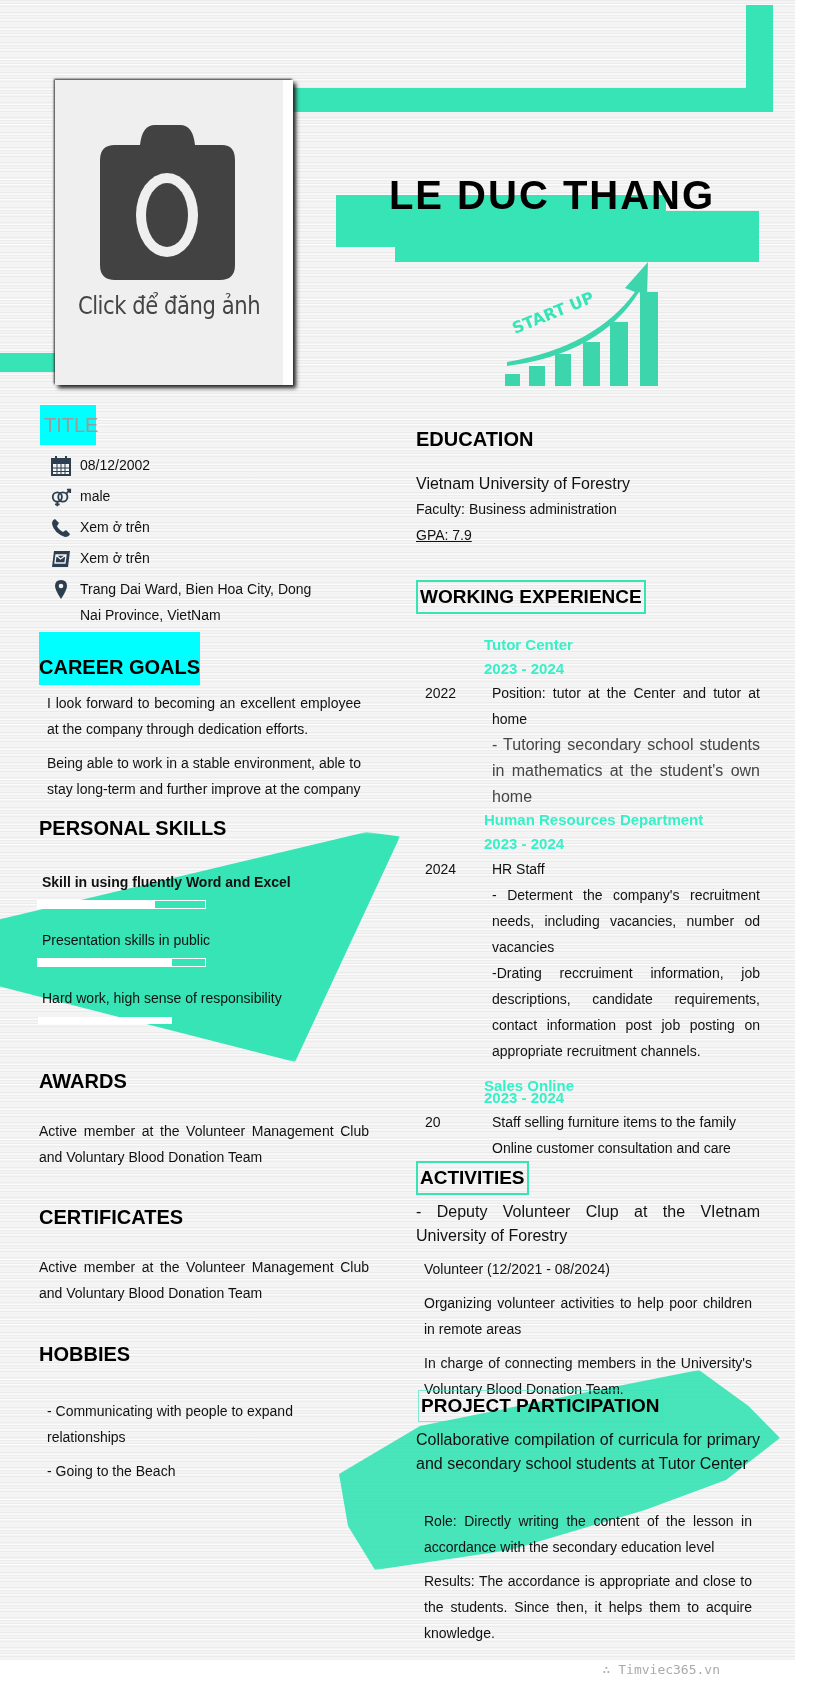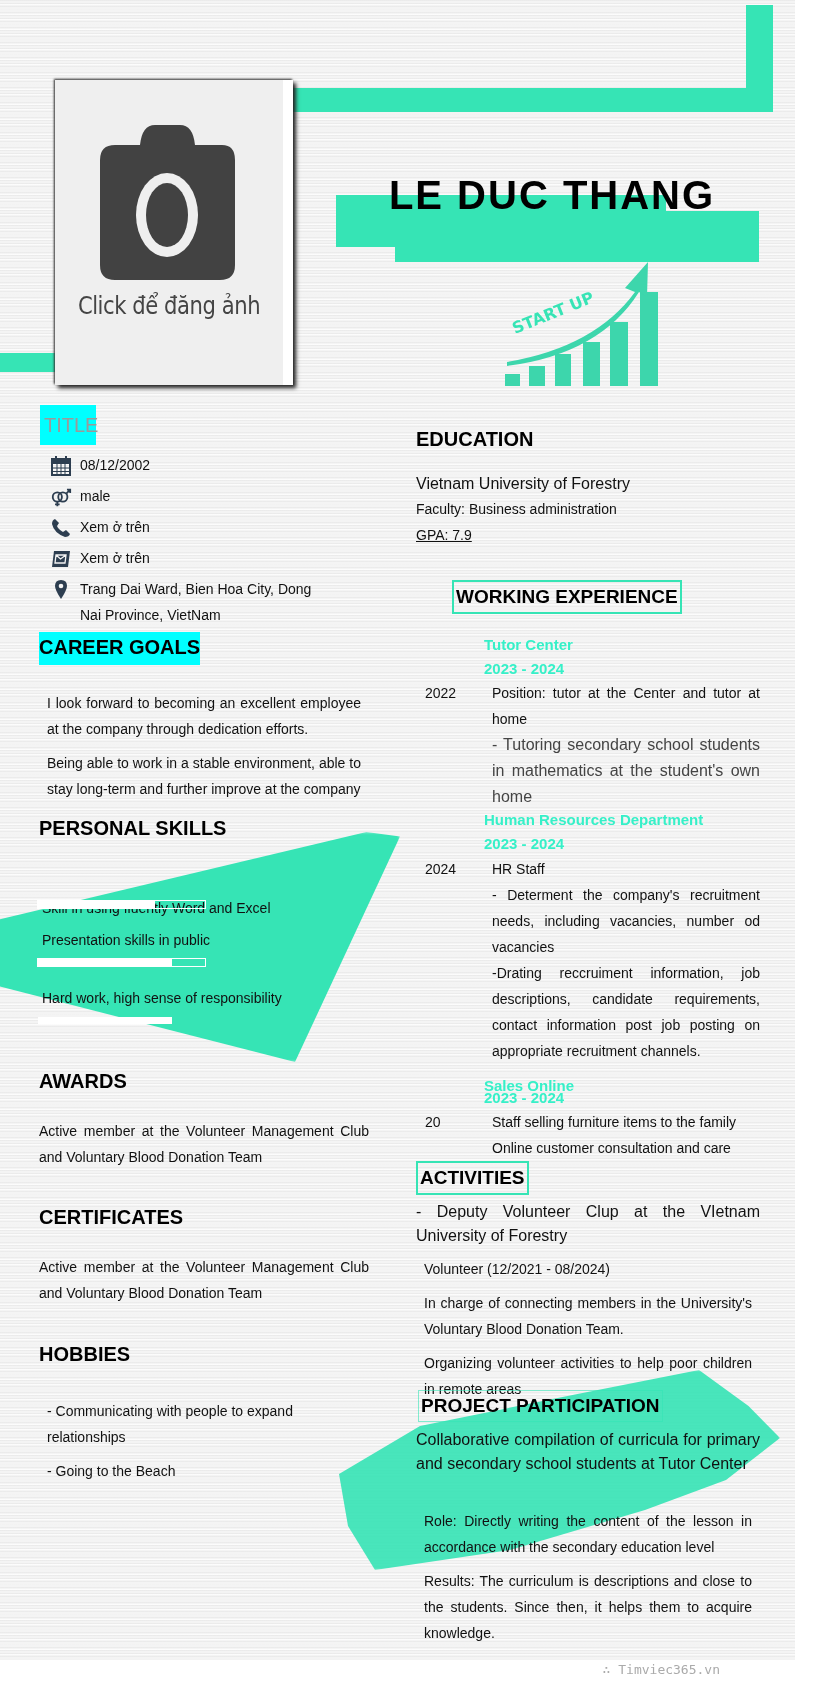--- a/index.html
+++ b/index.html
@@ -45,21 +45,21 @@
 
   .startup { left: 505px; top: 262px; width: 165px; height: 125px; }
 
   
   .title-box { left: 40px; top: 405px; width: 56px; height: 40px; background: #00ffff; color: #9a9a9a; font-size: 20px; line-height: 40px; padding-left: 4px; }
   .info-row { position: absolute; left: 50px; font-size: 14px; color: #111; }
   .info-row .ic { position: absolute; left: 0; top: -2px; width: 22px; height: 22px; }
   .info-row .tx { position: absolute; left: 30px; white-space: nowrap; line-height: 26px; top: -5px; }
 
   .h2 { position: absolute; font-size: 20px; font-weight: bold; color: #000; white-space: nowrap; }
-  .hl-cyan { background: #00ffff; padding: 4px 0 6px 0; }
+  .hl-cyan { background: #00ffff; padding: 24px 0 6px 0; }
   .box-border { border: 2px solid #36e4b5; padding: 4px 2px 4px 2px; }
 
   .para { position: absolute; font-size: 14px; line-height: 26px; text-align: justify; color: #111; }
   .para p { margin: 8px; }
 
   
   .skill-tri {
     left: -20px; top: 832px; width: 420px; height: 230px;
     background: #36e4b5;
     clip-path: polygon(0% 40%, 92% 0%, 100% 2%, 75% 100%, 0% 65%);
@@ -160,21 +160,21 @@
   </div>
 
   <div class="h2 hl-cyan" style="left:39px; top:632px;">CAREER GOALS</div>
   <div class="para" style="left:39px; top:682px; width:330px;">
     <p>I look forward to becoming an excellent employee at the company through dedication efforts.</p>
     <p>Being able to work in a stable environment, able to stay long-term and further improve at the company</p>
   </div>
 
   <div class="abs skill-tri"></div>
   <div class="h2" style="left:39px; top:817px;">PERSONAL SKILLS</div>
-  <div class="skill-label" style="top:900px;">Skill in using fluently Word and Excel</div>
+  <div class="skill-label" style="top:874px;font-weight:bold;">Skill in using fluently Word and Excel</div>
   <div class="bar" style="top:900px;">
       <div class="bar-fill" style="width:70%;"></div>
     </div>
   <div class="skill-label" style="top:932px;">Presentation skills in public</div>
   <div class="bar" style="top:958px;">
       <div class="bar-fill" style="width:80%;"></div>
     </div>
   <div class="skill-label" style="top:990px;">Hard work, high sense of responsibility</div>
   <div class="bar" style="top:1016px; border-color:transparent;">
       <div class="bar-fill" style="width:80%;"></div>
@@ -190,21 +190,21 @@
   <div class="para" style="left:39px; top:1390px; width:340px; text-align:left;">
     <p>- Communicating with people to expand relationships</p>
     <p>- Going to the Beach</p>
   </div>
 
   <div class="h2" style="left:416px; top:428px;">EDUCATION</div>
   <div class="abs" style="left:416px; top:475px; font-size:16px;">Vietnam University of Forestry</div>
   <div class="abs" style="left:416px; top:501px; font-size:14px;">Faculty: Business administration</div>
   <div class="abs" style="left:416px; top:527px; font-size:14px;text-decoration:underline;">GPA: 7.9</div>
 
-  <div class="h2 box-border" style="left:416px; top:580px; font-size:19px;margin-left:36px;">WORKING EXPERIENCE</div>
+  <div class="h2 box-border" style="left:416px; top:580px; font-size:19px;">WORKING EXPERIENCE</div>
 
   <div class="exp-company" style="top:636px;">Tutor Center</div>
   <div class="exp-company" style="top:660px;">2023 - 2024</div>
   <div class="exp-year" style="top:685px;">2022</div>
   <div class="exp-text" style="top:680px;">
     <p>Position: tutor at the Center and tutor at home</p>
     <p class="big">- Tutoring secondary school students in mathematics at the student's own home</p>
   </div>
 
   <div class="exp-company" style="top:811px;">Human Resources Department</div>
@@ -223,25 +223,25 @@
     <p>Staff selling furniture items to the family</p>
     <p>Online customer consultation and care</p>
   </div>
 
   <div class="abs brush"></div>
 
   <div class="h2 box-border" style="left:416px; top:1161px; font-size:19px;text-align:right;">ACTIVITIES</div>
   <div class="para" style="left:416px; top:1200px; width:344px; font-size:16px; line-height:24px;">- Deputy Volunteer Clup at the VIetnam University  of Forestry</div>
   <div class="para" style="left:416px; top:1248px; width:344px;">
     <p>Volunteer (12/2021 - 08/2024)</p>
+    <p>Organizing volunteer activities to help poor children in remote areas</p>
     <p>In charge of connecting members in the University's Voluntary Blood Donation Team.</p>
-    <p>Organizing volunteer activities to help poor children in remote areas</p>
   </div>
 
   <div class="h2" style="left:418px; top:1390px; font-size:19px; padding:4px 2px; border:1px solid rgba(54,228,181,0.6);">PROJECT PARTICIPATION</div>
   <div class="para" style="left:416px; top:1428px; width:344px; font-size:16px; line-height:24px;">Collaborative compilation of curricula for primary and secondary school students at Tutor Center</div>
   <div class="para" style="left:416px; top:1500px; width:344px;">
     <p>Role: Directly writing the content of the lesson in accordance with the secondary education level</p>
-    <p>Results: The curriculum is descriptions and close to the students. Since then, it helps them to acquire knowledge.</p>
+    <p>Results: The accordance is appropriate and close to the students. Since then, it helps them to acquire knowledge.</p>
   </div>
 </div>
 
 <div class="abs watermark">∴ Timviec365.vn</div>
 
 </body></html>

